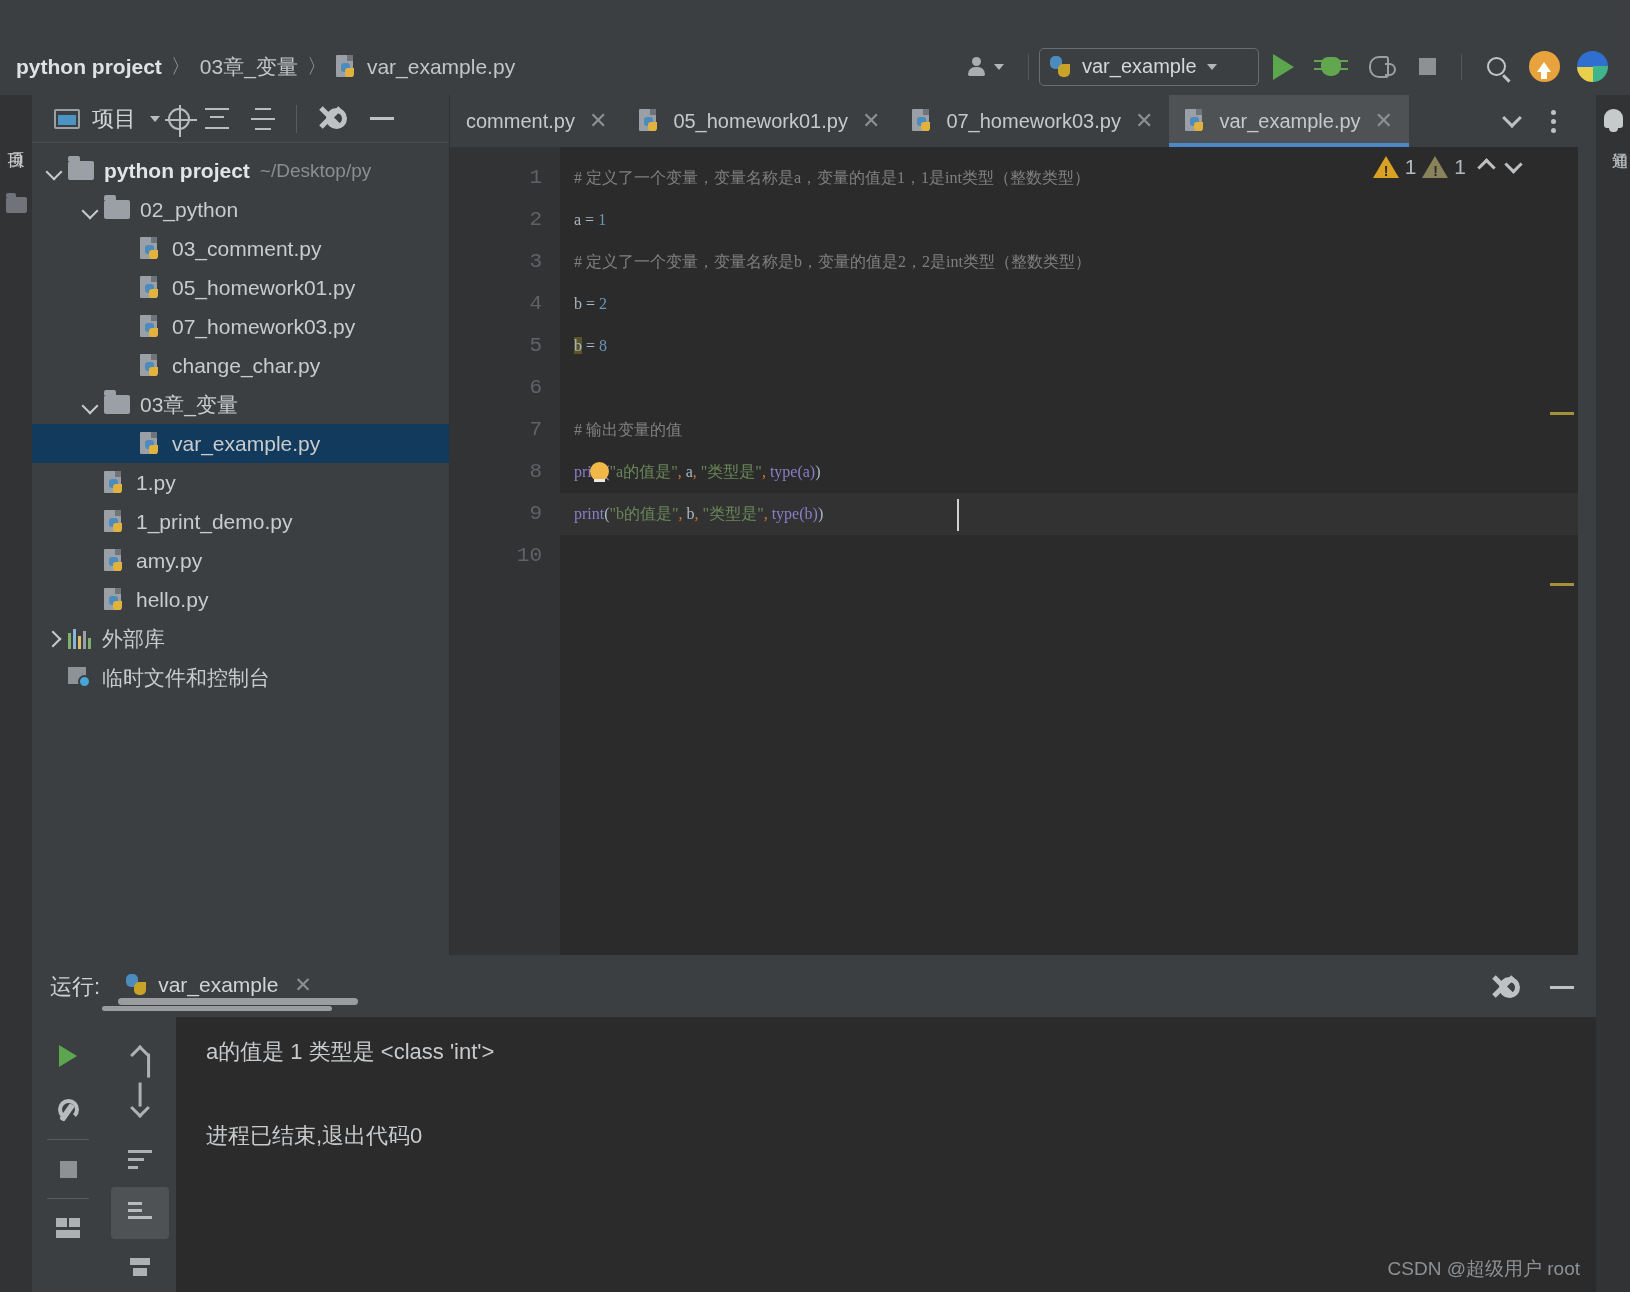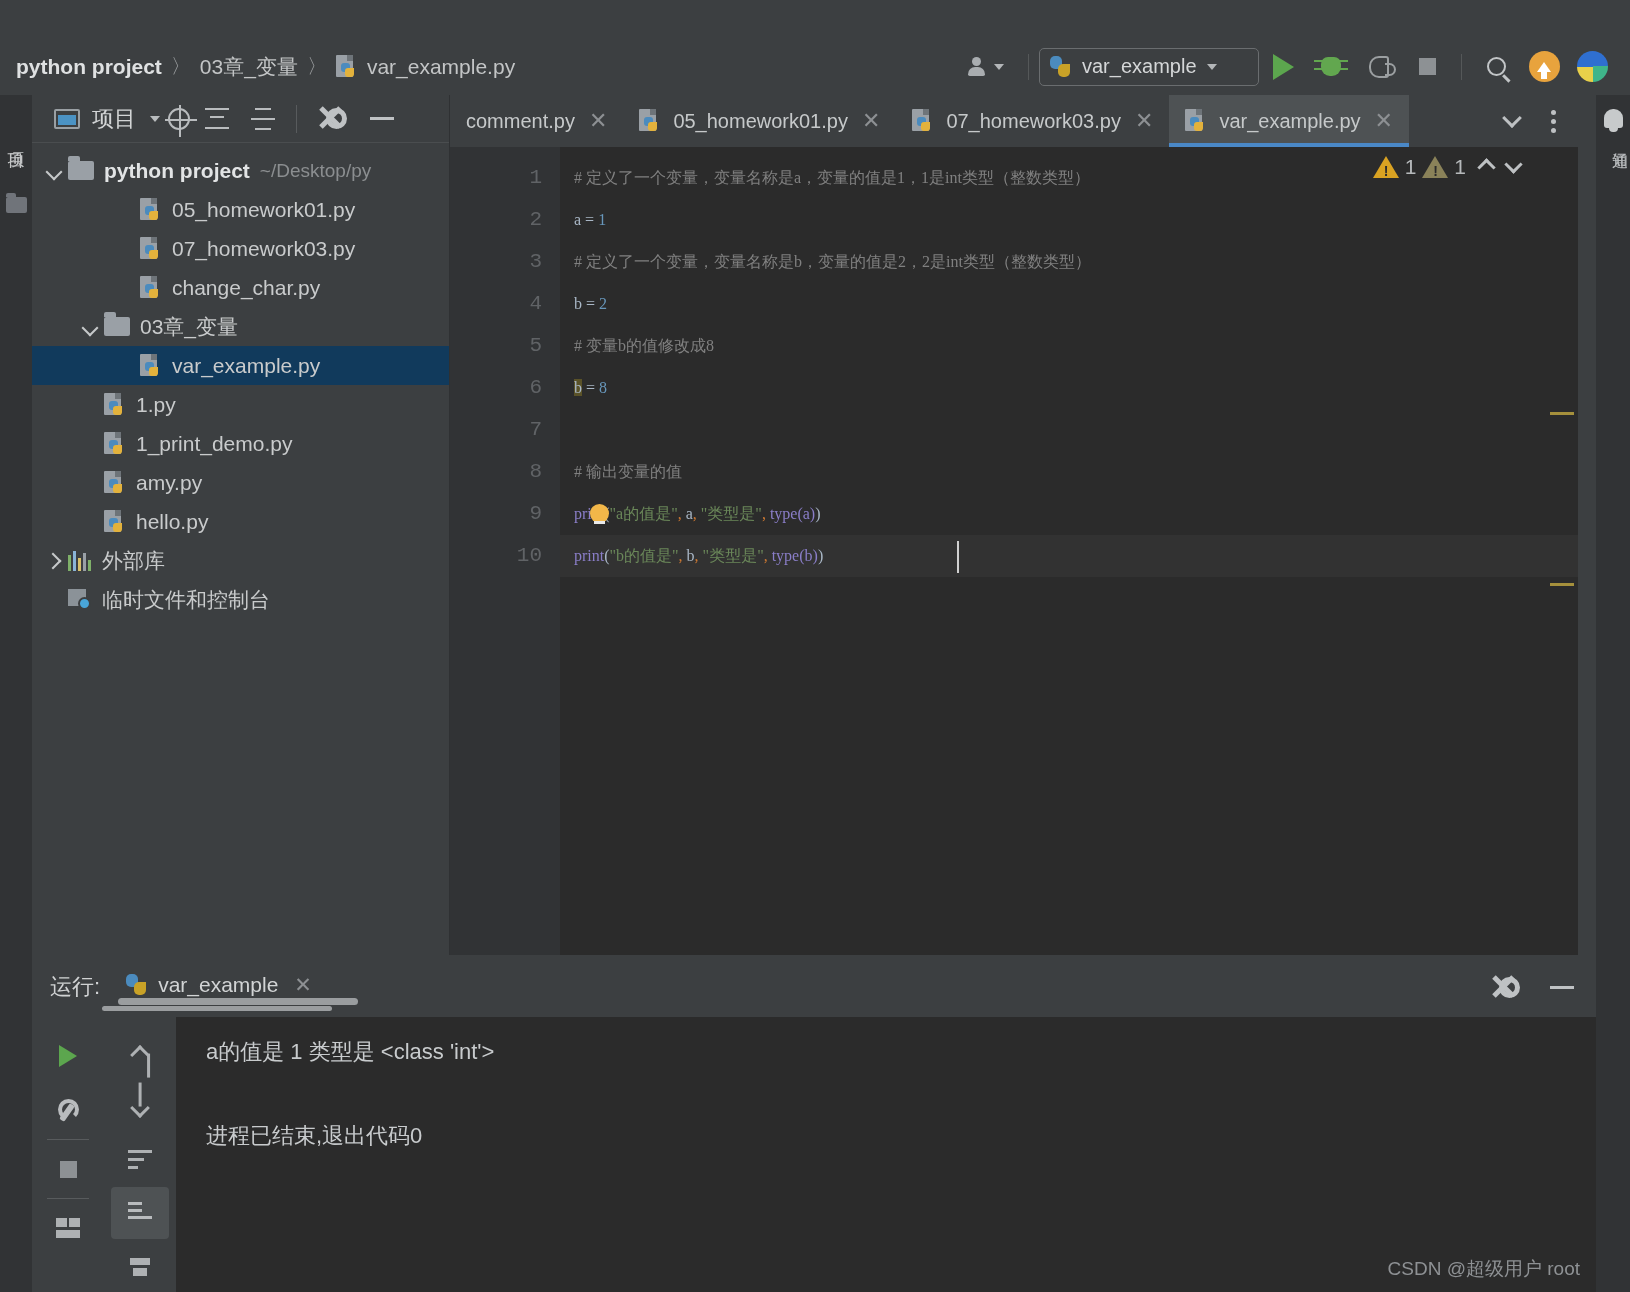--- a/index.html
+++ b/index.html
@@ -360,20 +360,35 @@
           <span class="minus-ico"></span>
         </span>
     </div>
     <div class="tree" id="tree-root">
         <div class="trow" style="padding-left: 12px;">
           <span class="chev down"></span>
           <span class="folder-ico"></span>
           <span class="tname bold">python project</span>
           <span class="tpath">~/Desktop/py</span>
         </div>
+        <div class="trow" style="padding-left: 48px;">
+          <span class="chev down"></span>
+          <span class="folder-ico"></span>
+          <span class="tname">02_python</span>
+        </div>
+        <div class="trow" style="padding-left: 84px;">
+          <span class="chev none"></span>
+          <span class="pyfile-icon" style="margin-right:10px;flex:none;">
+            <span class="sheet"></span>
+            <span class="fold"></span>
+            <span class="pyA"></span>
+            <span class="pyB"></span>
+          </span>
+          <span class="tname">03_comment.py</span>
+        </div>
         <div class="trow" style="padding-left: 84px;">
           <span class="chev none"></span>
           <span class="pyfile-icon" style="margin-right:10px;flex:none;">
             <span class="sheet"></span>
             <span class="fold"></span>
             <span class="pyA"></span>
             <span class="pyB"></span>
           </span>
           <span class="tname">05_homework01.py</span>
         </div>
@@ -547,21 +562,20 @@
           <span>1</span>
           <span class="arrow-up-s"></span>
           <span class="arrow-dn-s"></span>
         </div>
         <div class="marker" style="top:265px;"></div>
         <div class="marker" style="top:436px;"></div>
       <div class="cline" style="position: relative;"><span class="cm"># 定义了一个变量，变量名称是a，变量的值是1，1是int类型（整数类型）</span></div>
           <div class="cline" style="position: relative;"><span class="ident">a</span><span class="punc"> = </span><span class="num">1</span></div>
           <div class="cline" style="position: relative;"><span class="cm"># 定义了一个变量，变量名称是b，变量的值是2，2是int类型（整数类型）</span></div>
           <div class="cline" style="position: relative;"><span class="ident">b</span><span class="punc"> = </span><span class="num">2</span></div>
-          <div class="cline" style="position: relative;"><span class="cm"># 变量b的值修改成8</span></div>
           <div class="cline" style="position: relative;"><span class="ident b-sel">b</span><span class="punc"> = </span><span class="num">8</span></div>
           <div class="cline" style="position: relative;">&nbsp;</div>
           <div class="cline" style="position: relative;"><span class="cm"># 输出变量的值</span></div>
           <div class="cline" style="position: relative;"><span class="fn">print</span><span class="punc">(</span><span class="str">"a的值是"</span><span class="comma">,</span> <span class="ident">a</span><span class="comma">,</span> <span class="str">"类型是"</span><span class="comma">,</span> <span class="fn">type(a)</span><span class="punc">)</span><span class="bulb" style="top:11px;left:30px;"></span></div>
           <div class="cline hl" style="position: relative;"><span class="fn">print</span><span class="punc">(</span><span class="str">"b的值是"</span><span class="comma">,</span> <span class="ident">b</span><span class="comma">,</span> <span class="str">"类型是"</span><span class="comma">,</span> <span class="fn">type(b)</span><span class="punc">)</span><span class="caret-cursor" style="right: auto; left: 396.8px; top: 6px; height: 32px;"></span></div>
         </div>
     </div>
   </div>
 
   <div class="rightrail">

